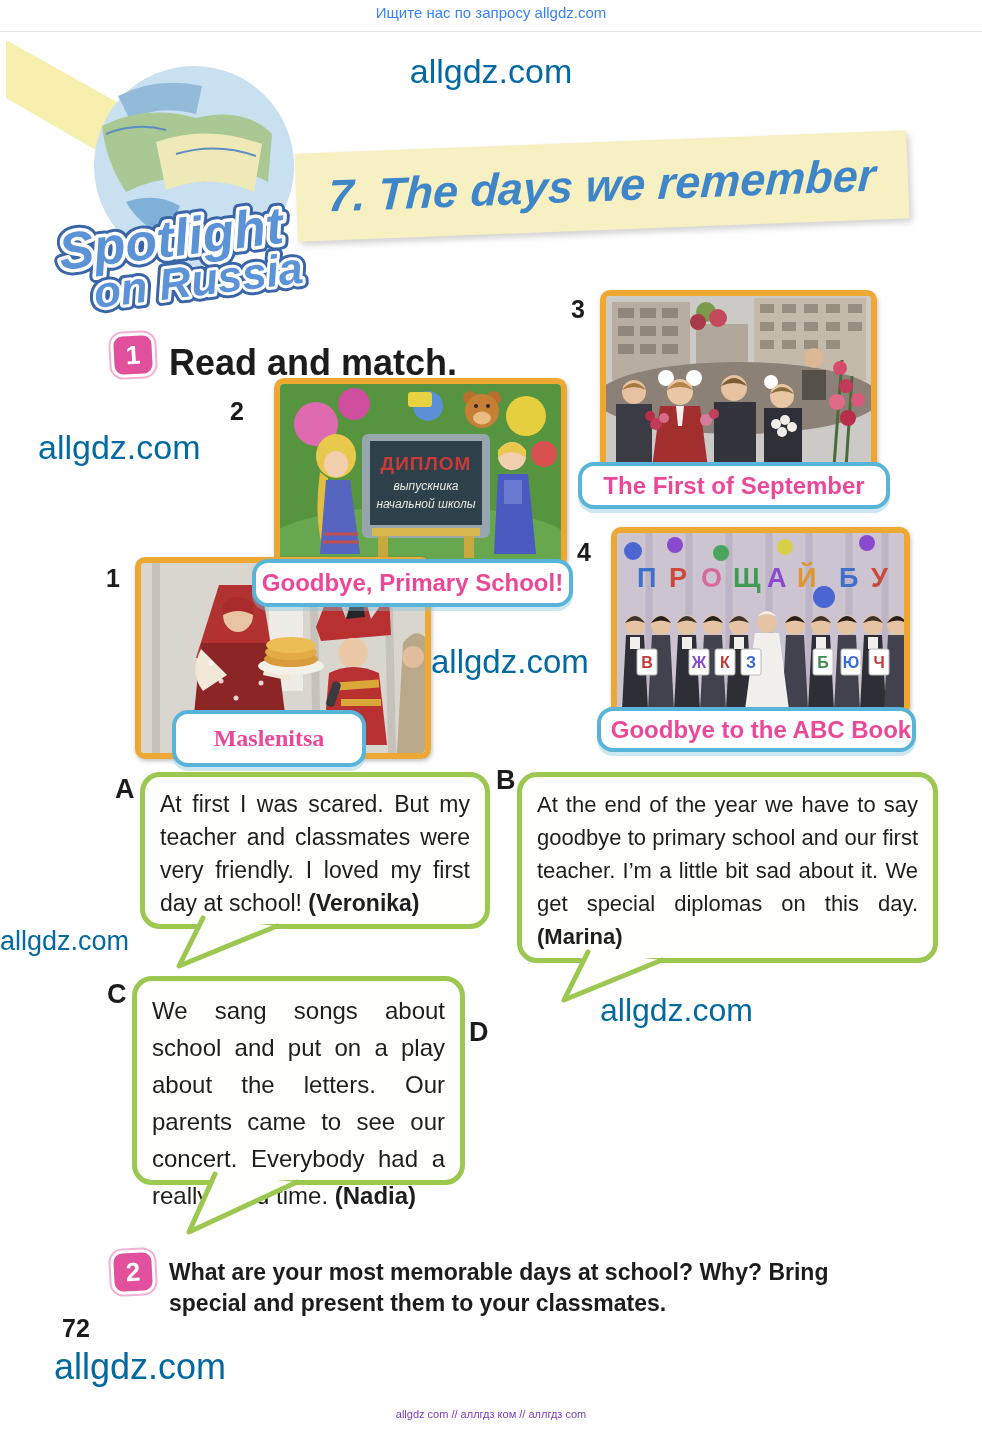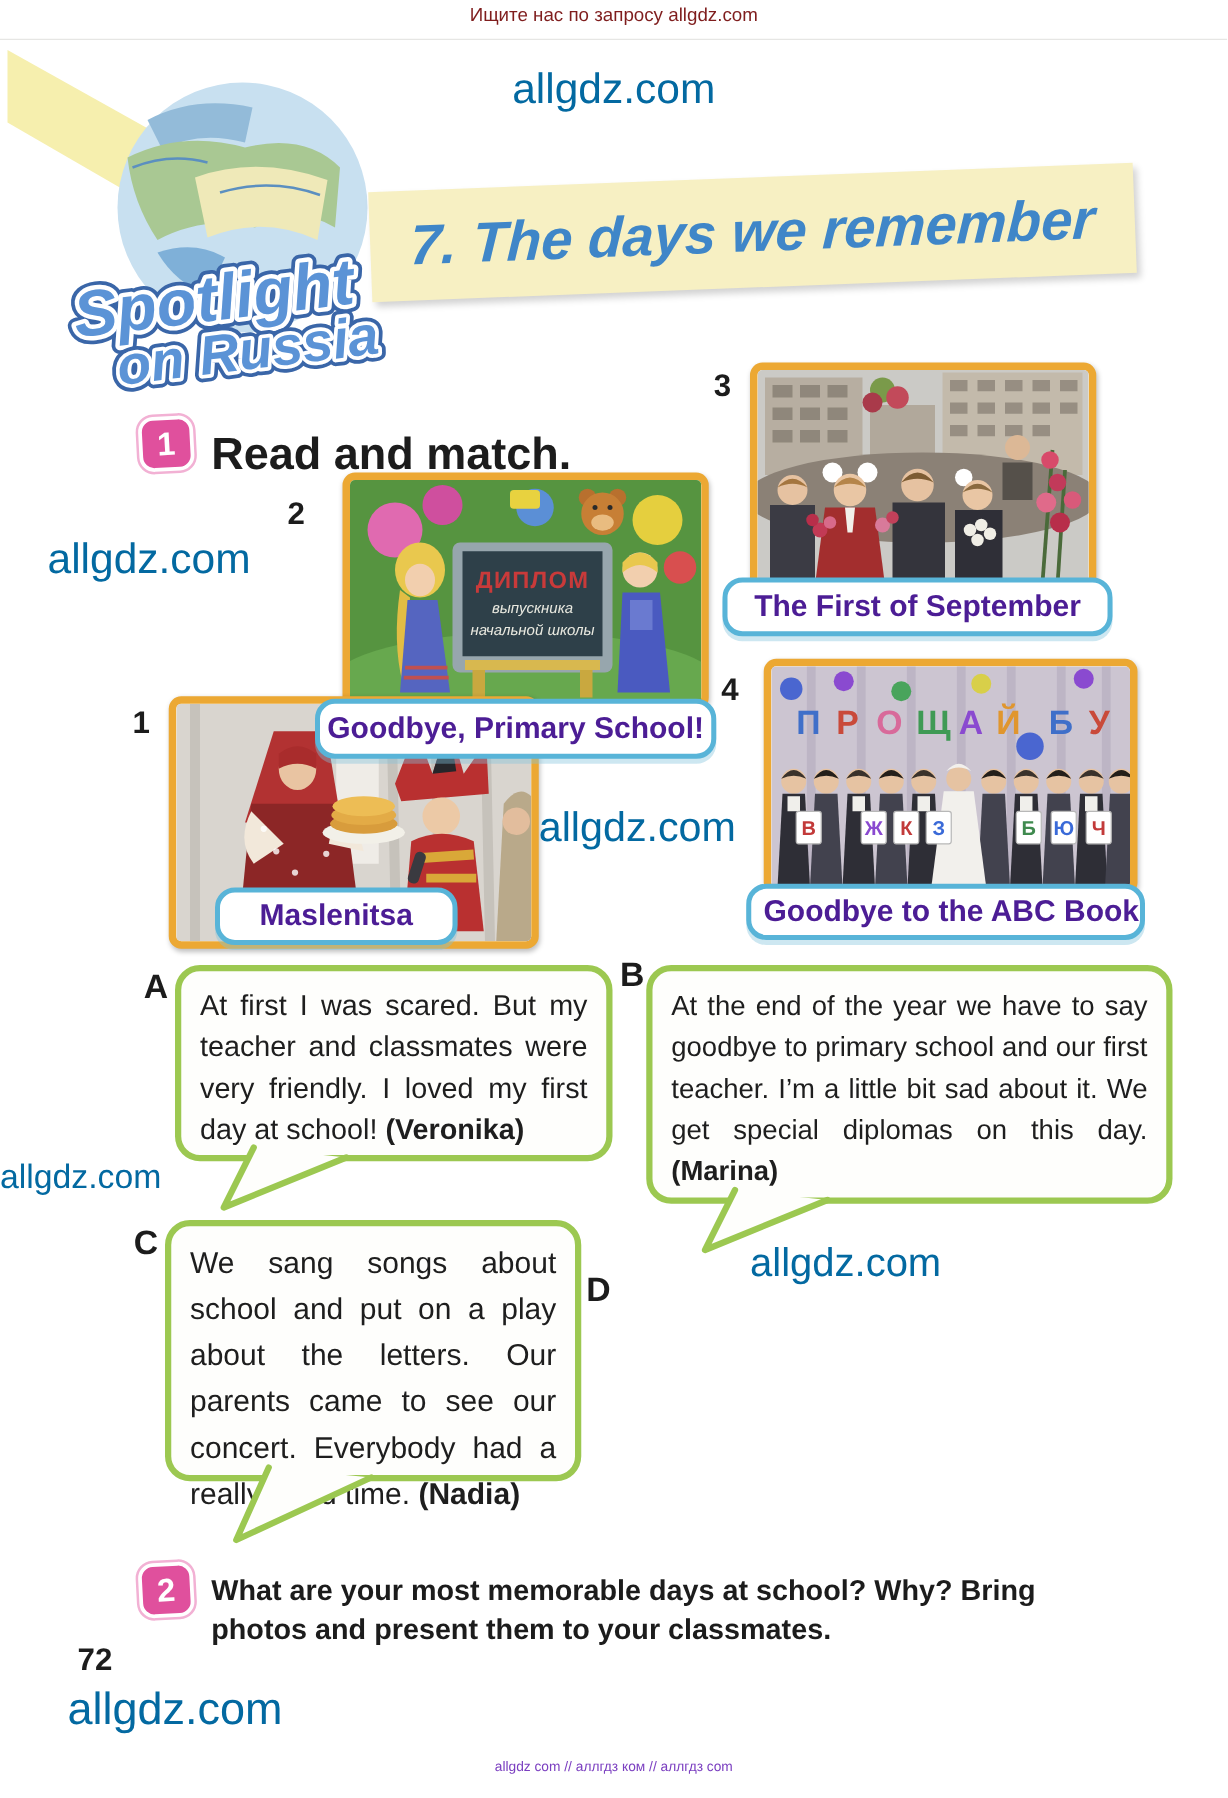--- a/index.html
+++ b/index.html
@@ -1,20 +1,20 @@
 <!DOCTYPE html>
 <html><head>
 <meta charset="utf-8">
 <style>
   html,body{margin:0;padding:0;background:#ffffff;}
   #page{position:relative;width:982px;height:1438px;background:#ffffff;overflow:hidden;
         font-family:"Liberation Sans",sans-serif;color:#1c1c1c;}
   .abs{position:absolute;}
   
-  .promo{top:4px;left:0;width:100%;text-align:center;font-size:15px;color:#7f1d1d;}
+  .promo{top:4px;left:0;width:100%;text-align:center;font-size:15px;color:#3b82f6;}
   .top-line{top:31px;left:0;width:100%;height:1px;background:#e6e6e4;}
   .footer-line{top:1408px;left:0;width:100%;text-align:center;font-size:11px;color:#7b3fc0;}
   
   .wm{color:#0369a1;white-space:nowrap;z-index:8;font-weight:400;}
   .wm1{top:52px;left:0;width:100%;text-align:center;font-size:34px;}
   .wm2{top:428px;left:38px;font-size:34px;}
   .wm3{top:643px;left:431px;font-size:33px;}
   .wm4{top:926px;left:0px;font-size:27px;}
   .wm5{top:992px;left:600px;font-size:32px;}
   .wm6{top:1346px;left:54px;font-size:36px;}
@@ -43,25 +43,25 @@
   .photo{border:6px solid #eca833;border-radius:10px;overflow:hidden;background:#fff;
          z-index:2;box-shadow:1px 2px 4px rgba(0,0,0,.25);}
   .photo svg{display:block;width:100%;height:100%;}
   .photo1{left:135px;top:557px;width:284px;height:190px;}
   .photo2{left:274px;top:378px;width:281px;height:178px;}
   .photo3{left:600px;top:290px;width:265px;height:172px;}
   .photo4{left:611px;top:527px;width:287px;height:177px;}
   
   .caption{background:#ffffff;border:4px solid #58b4d8;border-radius:16px;
            display:flex;align-items:center;justify-content:center;font-weight:700;
-           font-size:24px;color:#4c1d95;z-index:5;box-sizing:border-box;
+           font-size:24px;color:#ec4899;z-index:5;box-sizing:border-box;
            box-shadow:0 4px 0 rgba(130,195,220,.4);padding:0 8px;white-space:nowrap;}
   .cap-sept{left:578px;top:462px;width:312px;height:47px;}
   .cap-primary{left:252px;top:559px;width:321px;height:48px;}
-  .cap-masl{left:172px;top:710px;width:194px;height:46px;}
+  .cap-masl{left:172px;top:710px;width:194px;height:57px;font-family:Liberation Serif, serif;}
   .cap-abc{left:597px;top:707px;width:319px;height:45px;padding-left:17px;}
   
   .bubble{background:#fefefc;border:5px solid #9cc851;border-radius:20px;box-sizing:border-box;
           z-index:4;text-align:justify;color:#1e1e1e;}
   .bubble .inner{padding:11px 15px;}
   .bubA{left:140px;top:772px;width:350px;height:157px;font-size:23px;line-height:33px;}
   .bubB{left:517px;top:772px;width:421px;height:191px;font-size:22px;line-height:33px;}
   .bubC{left:132px;top:976px;width:333px;height:209px;font-size:24px;line-height:37px;}
   .bubD{left:492px;top:1022px;width:432px;height:189px;font-size:22px;line-height:33px;}
   .speaker{font-weight:700;}
@@ -398,18 +398,18 @@
   </div>
   <div class="abs bubble bubC">
     <div class="inner"><span>We sang songs about school and put on a play about the letters. Our parents came to see our concert. Everybody had a really good time.</span>
       <span class="speaker">(Nadia)</span></div>
     <svg class="tail tailC" viewBox="0 0 120 66">
       <path d="M32,4 L6,62 L114,12" fill="#fefefc" stroke="#9cc851" stroke-width="5" stroke-linejoin="round" stroke-linecap="round"></path>
     </svg>
   </div>
 
   <div class="abs badge badge2">2</div>
-  <div class="abs ex2-text">What are your most memorable days at school? Why? Bring photos and present them to your classmates.</div>
+  <div class="abs ex2-text">What are your most memorable days at school? Why? Bring special and present them to your classmates.</div>
 
   <div class="abs page-num">72</div>
   <div class="abs footer-line">allgdz com  //  аллгдз ком  //  аллгдз com</div>
 
 </div>
 
 </body></html>

